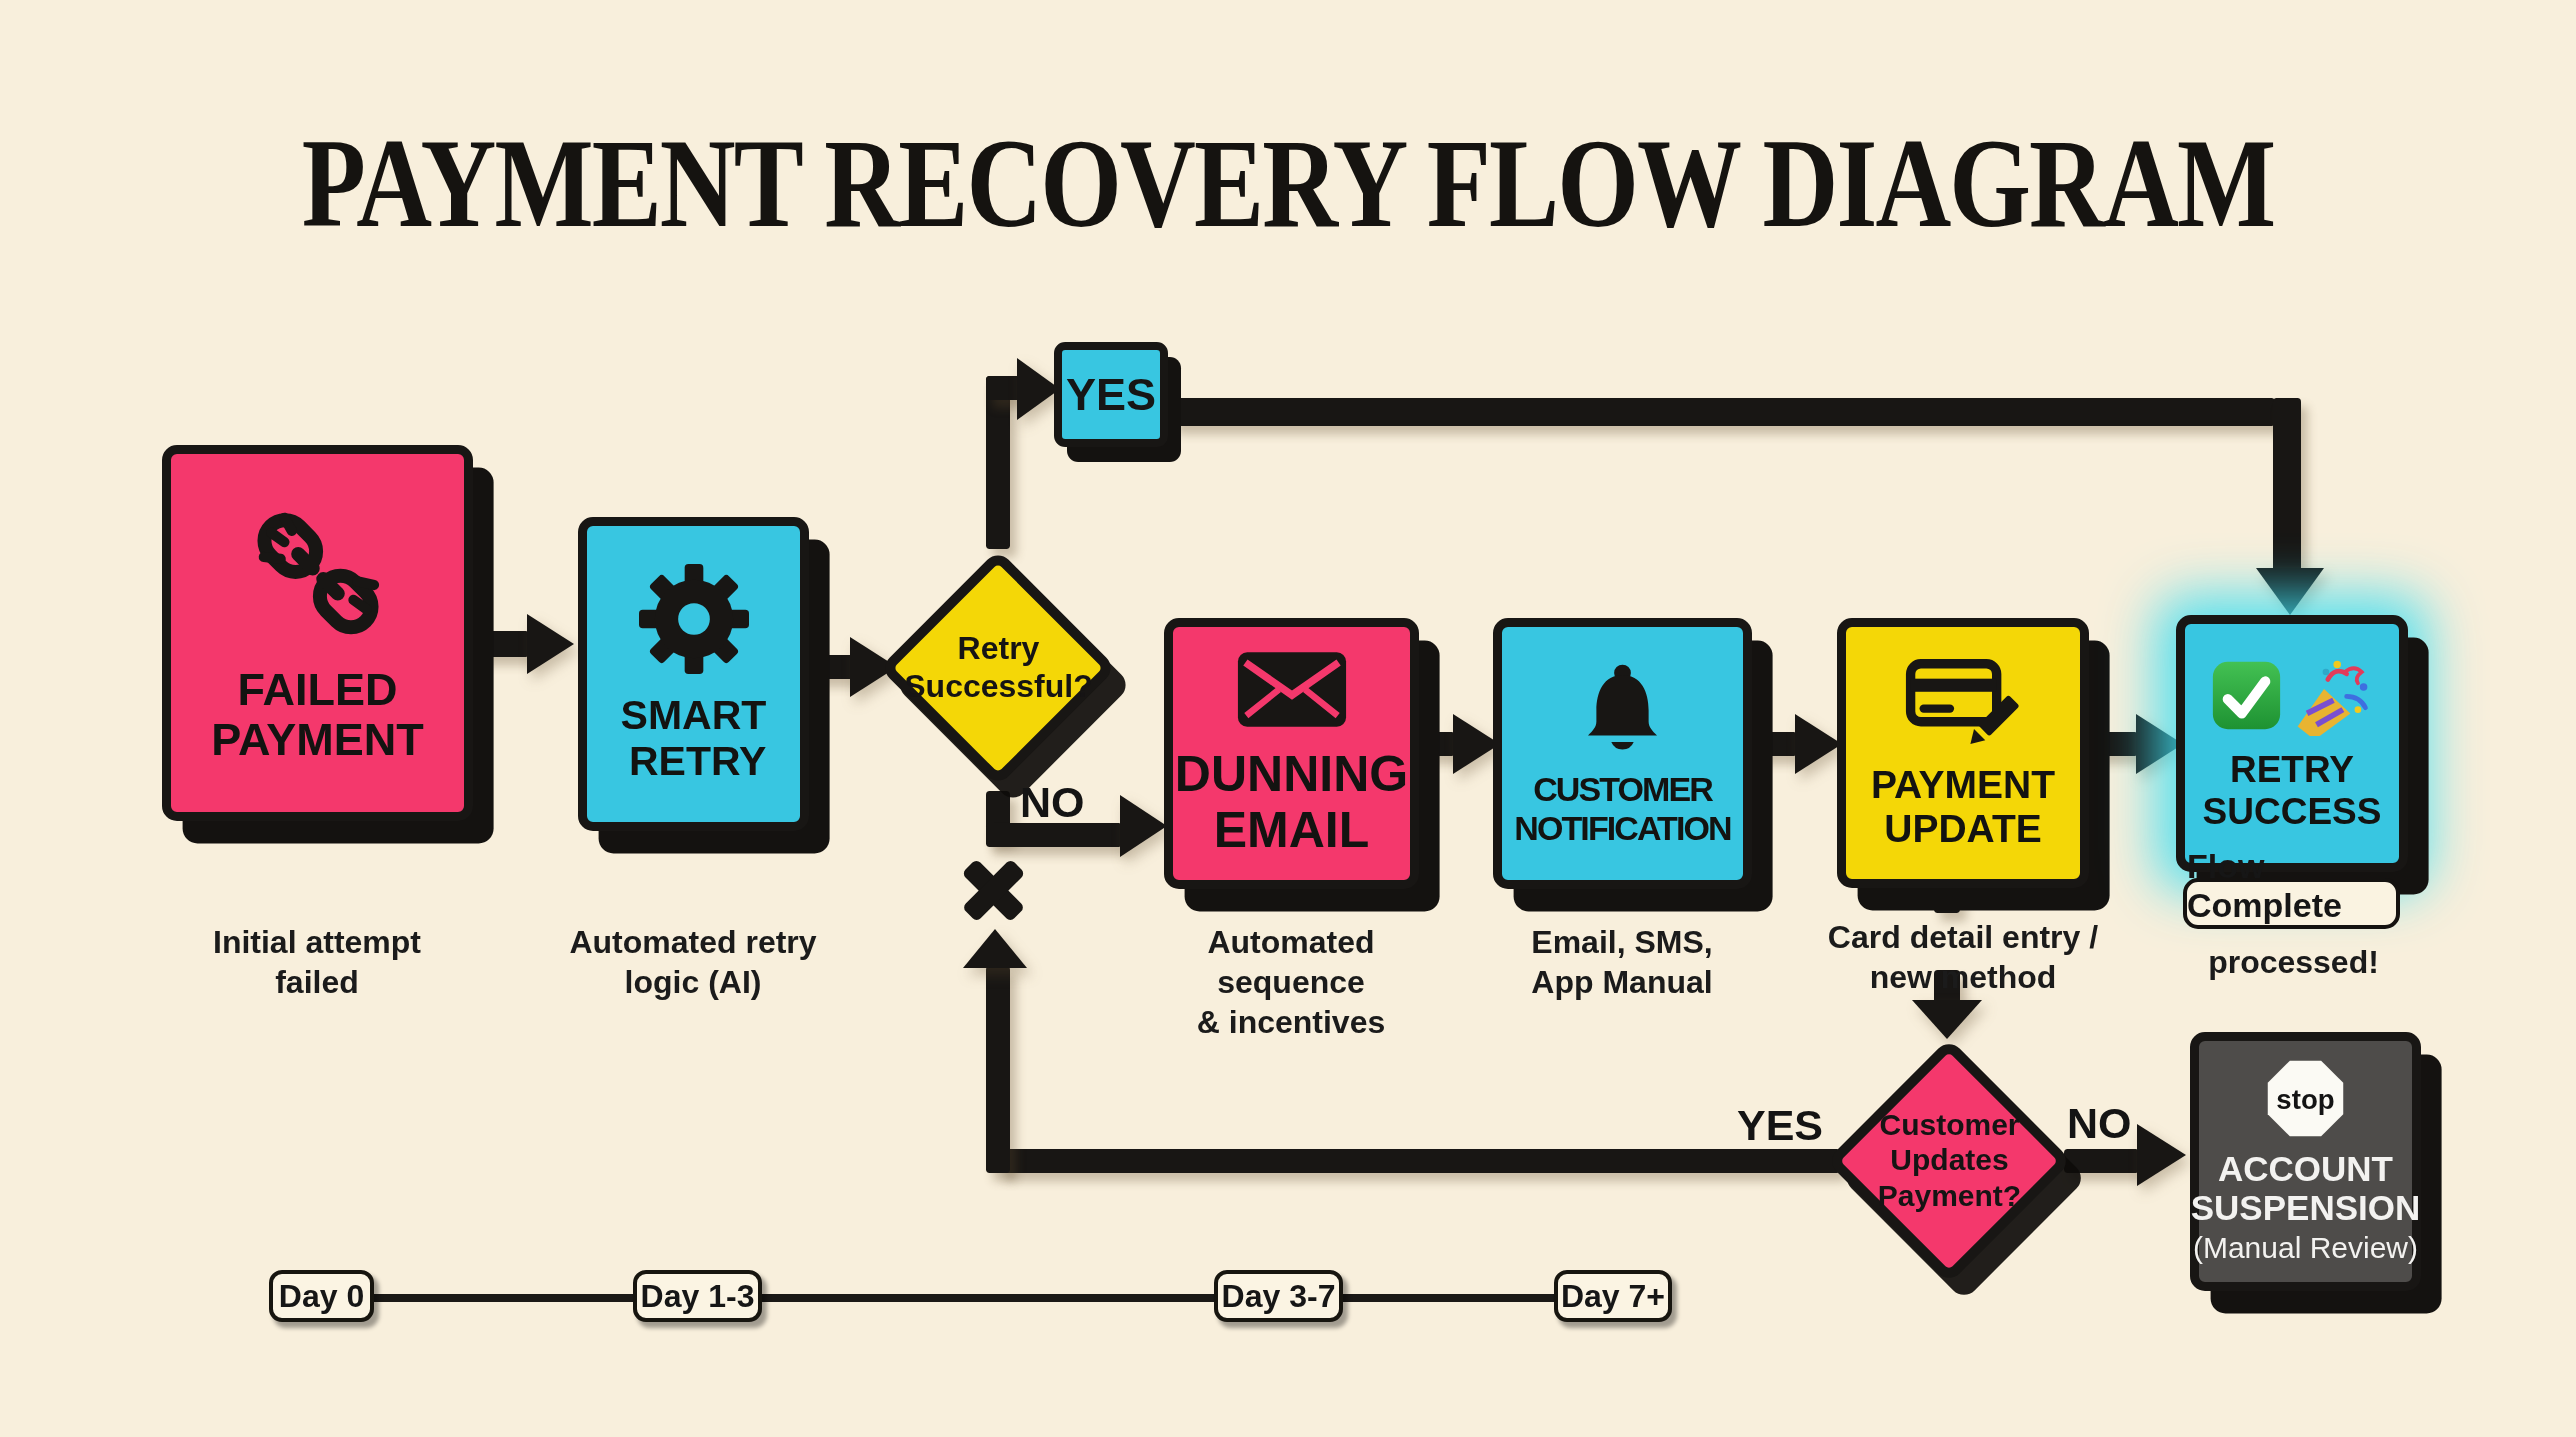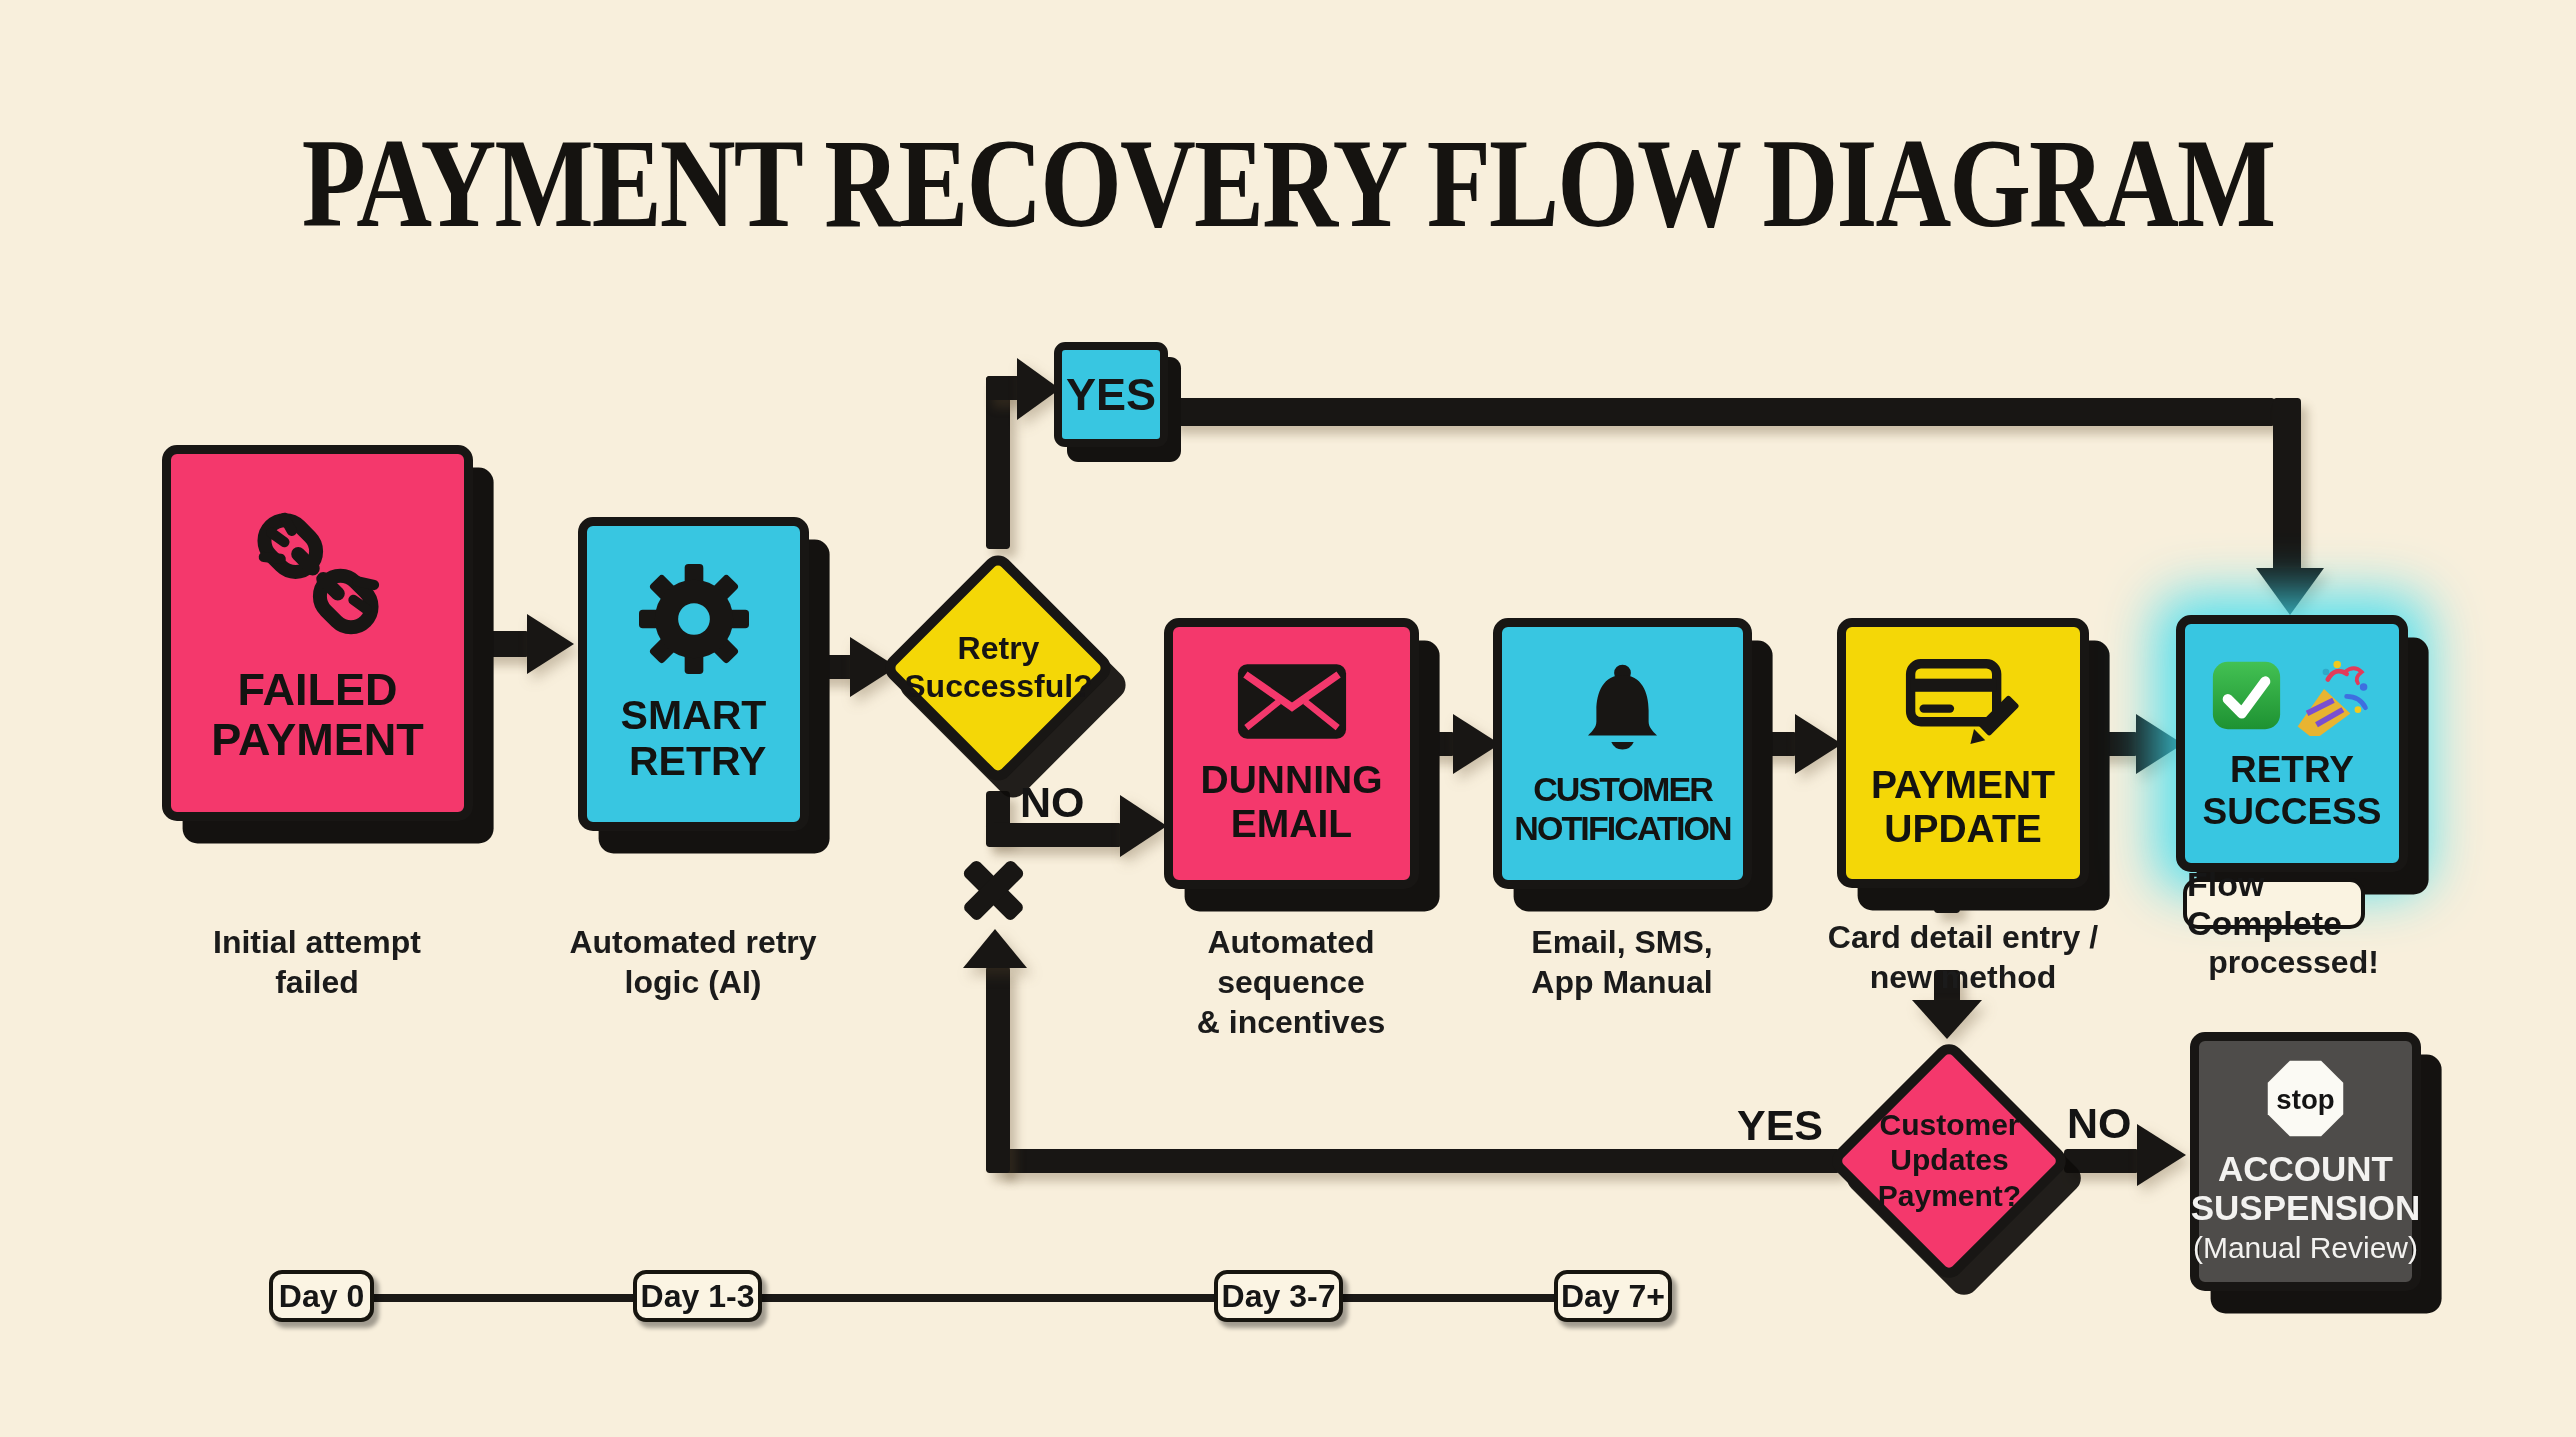--- a/index.html
+++ b/index.html
@@ -166,21 +166,21 @@
   </div>
 
   <div class="branch" style="left:1020px;top:778px;">NO</div>
 
   <div class="node" style="left:1164px;top:618px;width:255px;height:271px;background:var(--pink);gap:17px;">
     <svg width="110" height="79" viewBox="0 0 118 84">
       <rect x="1" y="2" width="116" height="80" rx="10" fill="var(--ink)"></rect>
       <path d="M9 13 L59 48 L109 13" fill="none" stroke="var(--pink)" stroke-width="8"></path>
       <path d="M10 70 L45 42 M108 70 L73 42" fill="none" stroke="var(--pink)" stroke-width="7"></path>
     </svg>
-    <div class="lbl" style="font-size:39px;">
+    <div class="lbl" style="font-size:50px;">
       <div>DUNNING</div>
       <div>EMAIL</div>
     </div>
   </div>
   <div class="cap" style="left:1132px;top:922px;width:318px;">
     <div>Automated sequence</div>
     <div>&amp; incentives</div>
   </div>
 
   <div class="node" style="left:1493px;top:618px;width:259px;height:271px;background:var(--cyan);gap:13px;">
@@ -242,21 +242,21 @@
         <circle cx="76" cy="34" r="4" fill="#3E6FE0"></circle>
         <circle cx="70" cy="58" r="3.5" fill="#F2C91E"></circle>
         <circle cx="36" cy="18" r="3.5" fill="#2FA9C9"></circle>
       </svg>
     </div>
     <div class="lbl" style="font-size:37px;">
       <div>RETRY</div>
       <div>SUCCESS</div>
     </div>
   </div>
-  <div class="badge" style="left:2183px;top:878px;width:182px;height:51px;">
+  <div class="badge" style="left:2183px;top:878px;width:217px;height:51px;align-items:flex-end;">
     <span>Flow Complete</span>
   </div>
   <div class="cap" style="left:2181px;top:942px;width:225px;">processed!</div>
 
   <div class="diamond-wrap" style="left:1862px;top:1074px;">
     <div class="diamond" style="width:174px;height:174px;background:var(--pink);"></div>
   </div>
   <div class="dtext" style="left:1837px;top:1107px;width:225px;font-size:30px;line-height:1.18;">
     <div>Customer</div>
     <div>Updates</div>

